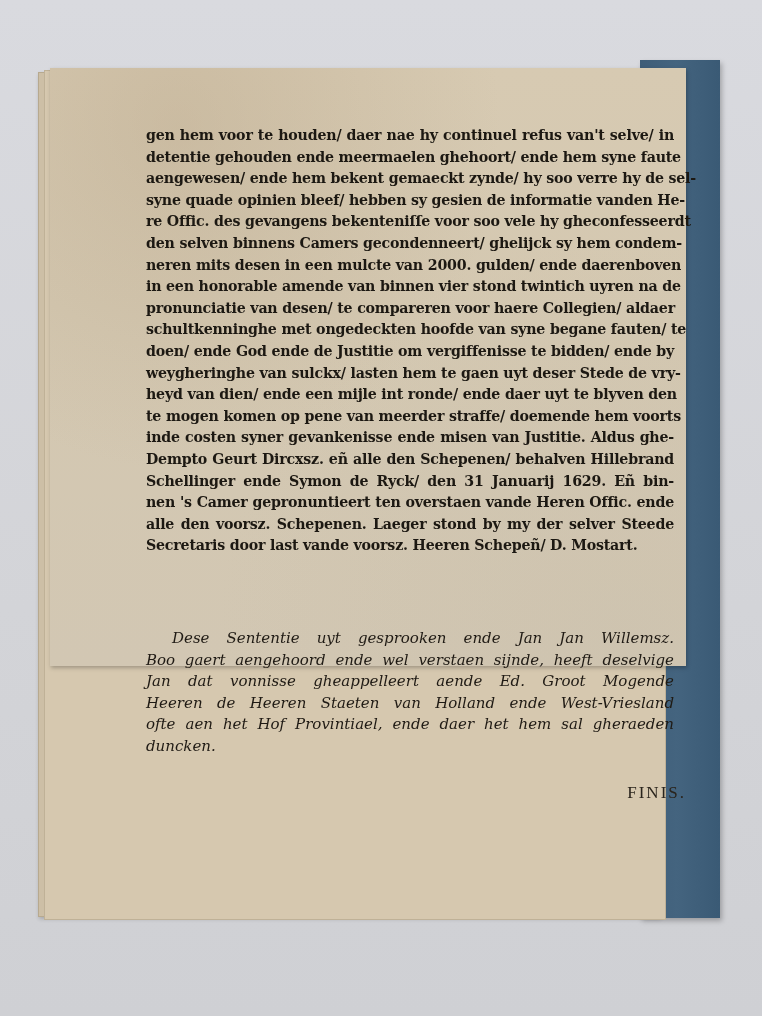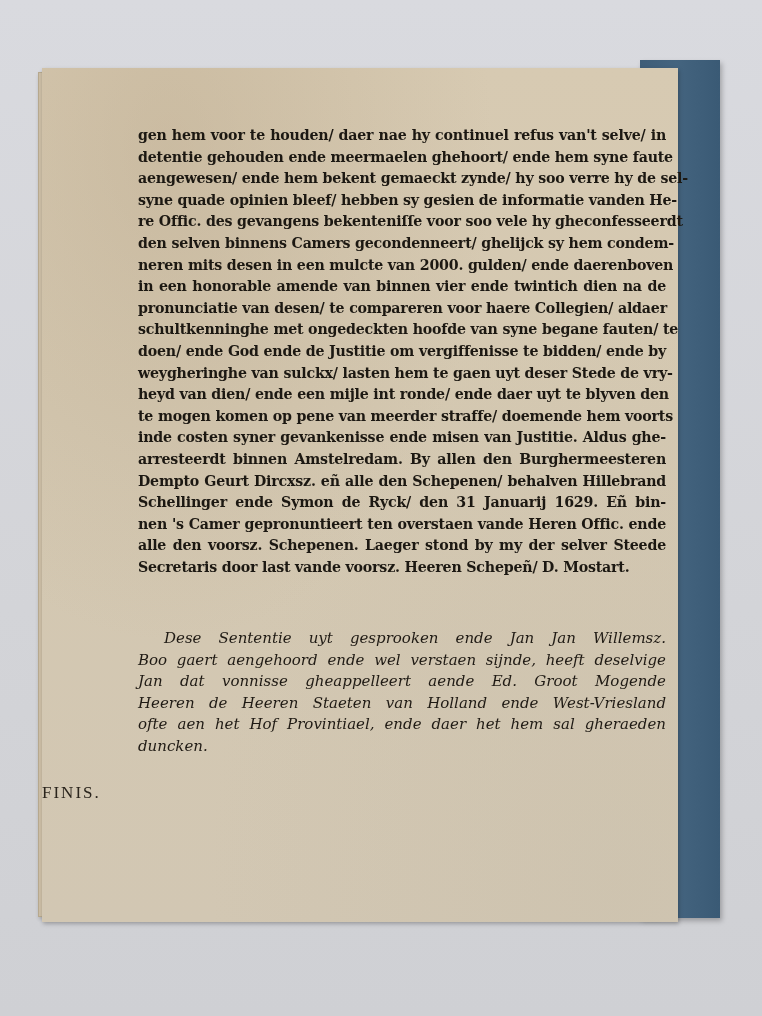--- a/index.html
+++ b/index.html
@@ -44,24 +44,24 @@
       position: absolute;
       left: 44px;
       top: 70px;
       width: 620px;
       height: 848px;
       background: #d6c8af;
       border: 1px solid #bfb197;
     }
     .page {
       position: absolute;
-      left: 42px;
+      left: 50px;
       top: 68px;
       width: 636px;
-      height: 854px;
+      height: 598px;
       background:
         radial-gradient(ellipse at 20% 10%, rgba(180,160,130,0.35) 0%, rgba(0,0,0,0) 45%),
         radial-gradient(ellipse at 90% 95%, rgba(200,190,170,0.4) 0%, rgba(0,0,0,0) 50%),
         linear-gradient(180deg, #d7cab2 0%, #d4c8b1 40%, #d2c7b3 100%);
       box-shadow: 1px 2px 4px rgba(0,0,0,0.25);
     }
     .text-block {
       position: absolute;
       left: 96px;
       top: 57px;
@@ -94,21 +94,21 @@
       line-height: 21.5px;
     }
     .note-block .line.first {
       padding-left: 26px;
     }
     .finis {
       position: absolute;
       left: 0;
       width: 636px;
       top: 715px;
-      text-align: left;
+      text-align: right;
       font-family: "Liberation Serif", serif;
       font-size: 17px;
       letter-spacing: 2px;
       color: #2a241c;
     }
   </style>
 </head>
 <body>
 
 <div class="photo-bg"></div>
@@ -120,29 +120,28 @@
 <div class="page">
 
   <div class="text-block">
     <span class="line">gen hem voor te houden/ daer nae hy continuel refus van't selve/ in</span>
     <span class="line">detentie gehouden ende meermaelen ghehoort/ ende hem syne faute</span>
     <span class="line">aengewesen/ ende hem bekent gemaeckt zynde/ hy soo verre hy de sel-</span>
     <span class="line">syne quade opinien bleef/ hebben sy gesien de informatie vanden He-</span>
     <span class="line">re Offic. des gevangens bekenteniſſe voor soo vele hy gheconfesseerdt</span>
     <span class="line">den selven binnens Camers gecondenneert/ ghelijck sy hem condem-</span>
     <span class="line">neren mits desen in een mulcte van 2000. gulden/ ende daerenboven</span>
-    <span class="line">in een honorable amende van binnen vier ende twintich dien na de</span>
+    <span class="line">in een honorable amende van binnen vier stond twintich uyren na de</span>
     <span class="line">pronunciatie van desen/ te compareren voor haere Collegien/ aldaer</span>
     <span class="line">schultkenninghe met ongedeckten hoofde van syne begane fauten/ te</span>
     <span class="line">doen/ ende God ende de Justitie om vergiffenisse te bidden/ ende by</span>
     <span class="line">weygheringhe van sulckx/ lasten hem te gaen uyt deser Stede de vry-</span>
     <span class="line">heyd van dien/ ende een mijle int ronde/ ende daer uyt te blyven den</span>
     <span class="line">te mogen komen op pene van meerder straffe/ doemende hem voorts</span>
     <span class="line">inde costen syner gevankenisse ende misen van Justitie. Aldus ghe-</span>
-    <span class="line">arresteerdt binnen Amstelredam. By allen den Burghermeesteren</span>
     <span class="line">Dempto Geurt Dircxsz. eñ alle den Schepenen/ behalven Hillebrand</span>
     <span class="line">Schellinger ende Symon de Ryck/ den 31 Januarij 1629. Eñ bin-</span>
     <span class="line">nen 's Camer gepronuntieert ten overstaen vande Heren Offic. ende</span>
     <span class="line">alle den voorsz. Schepenen. Laeger stond by my der selver Steede</span>
     <span class="line last">Secretaris door last vande voorsz. Heeren Schepeñ/ D. Mostart.</span>
   </div>
 
   <div class="note-block">
     <span class="line first">Dese Sententie uyt gesprooken ende Jan Jan Willemsz.</span>
     <span class="line">Boo gaert aengehoord ende wel verstaen sijnde, heeft deselvige</span>

